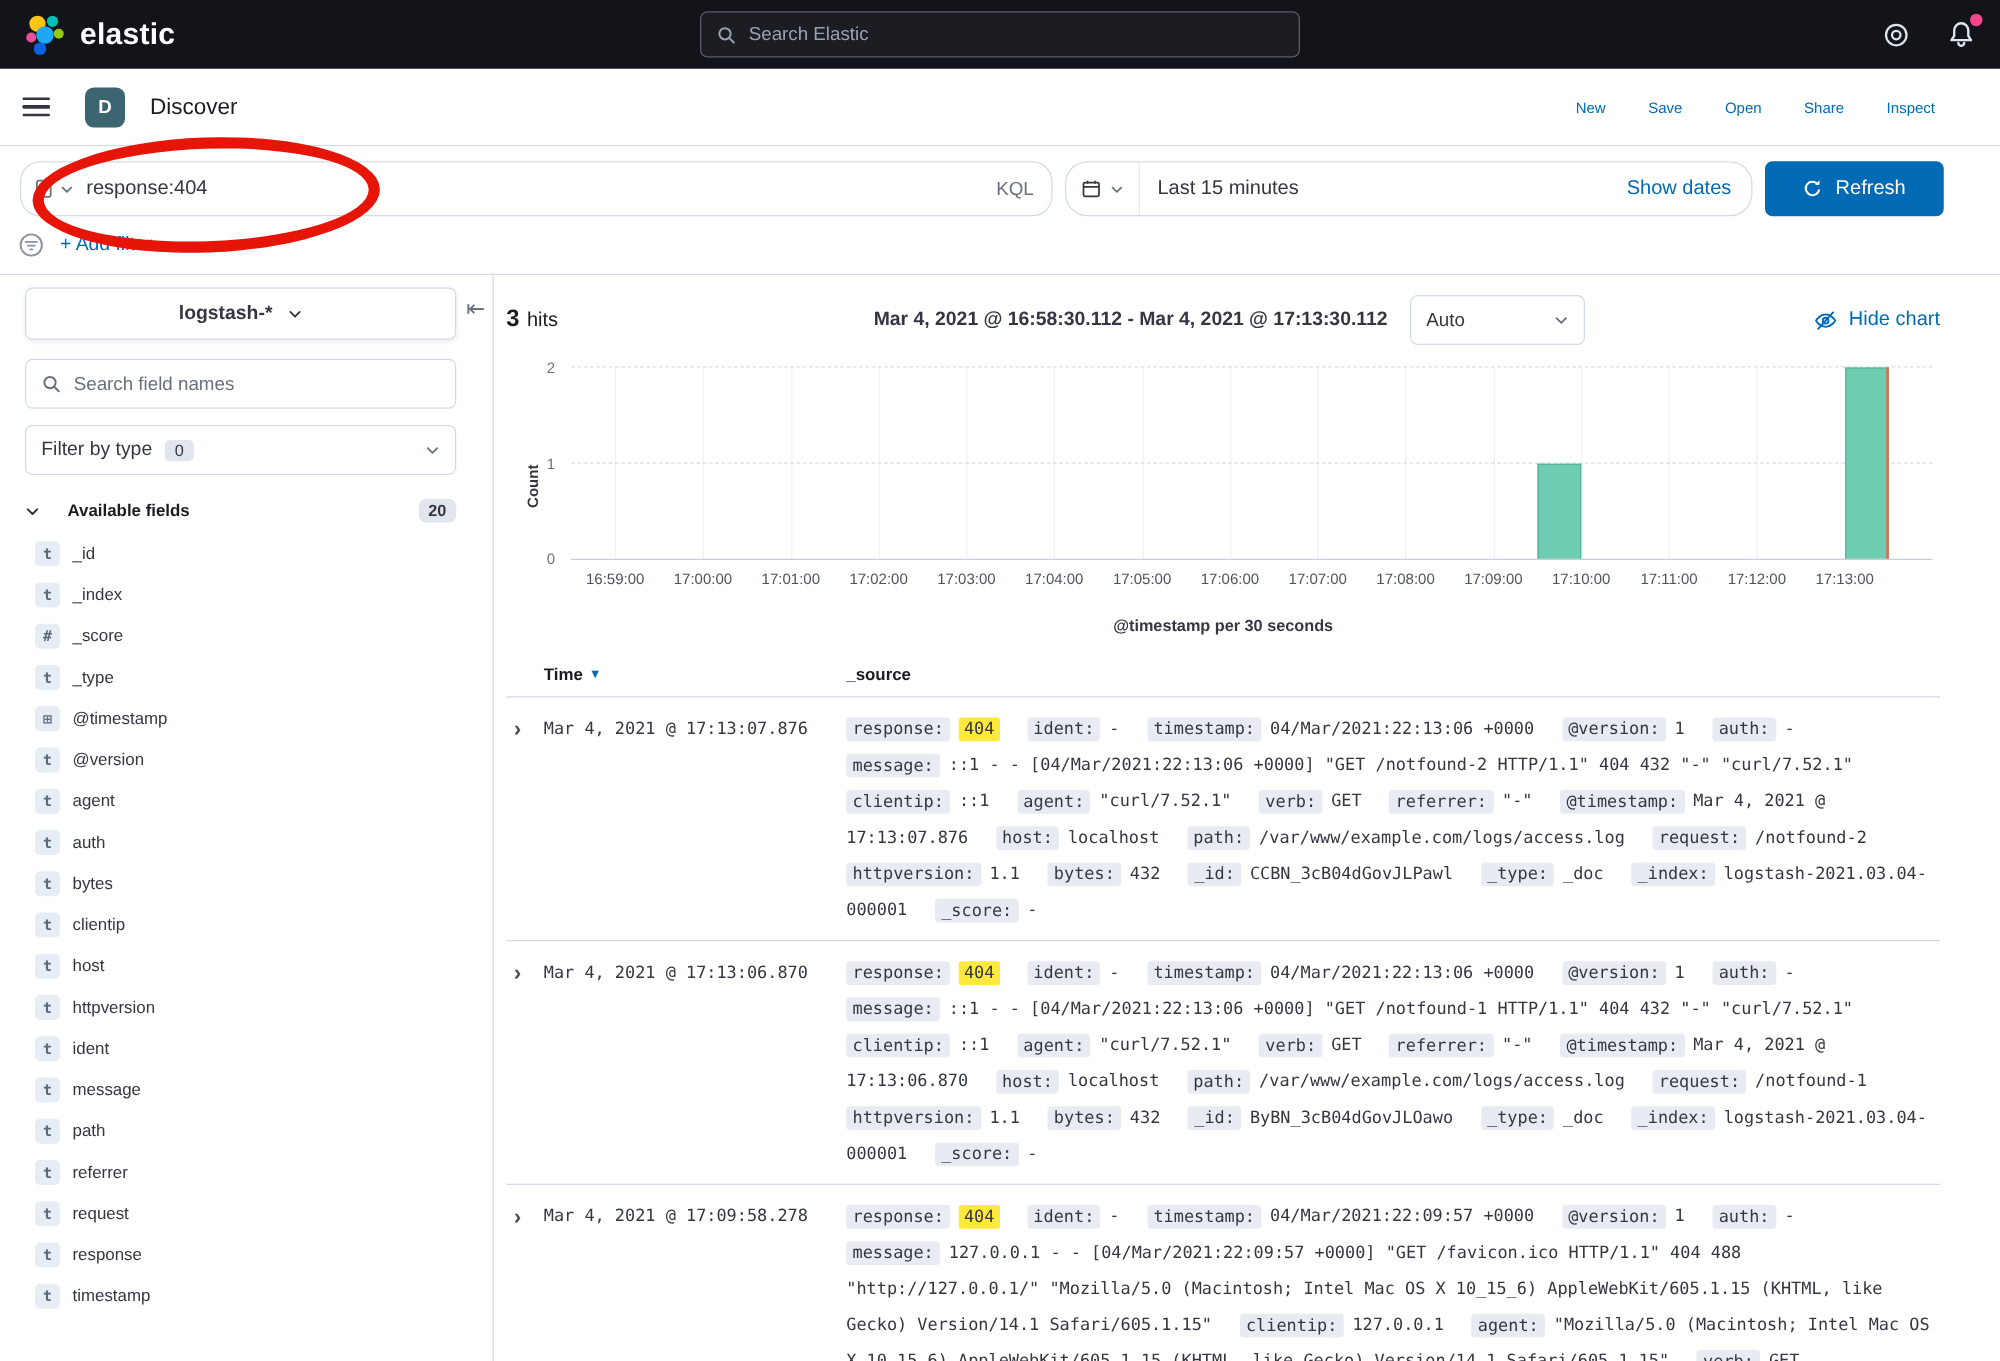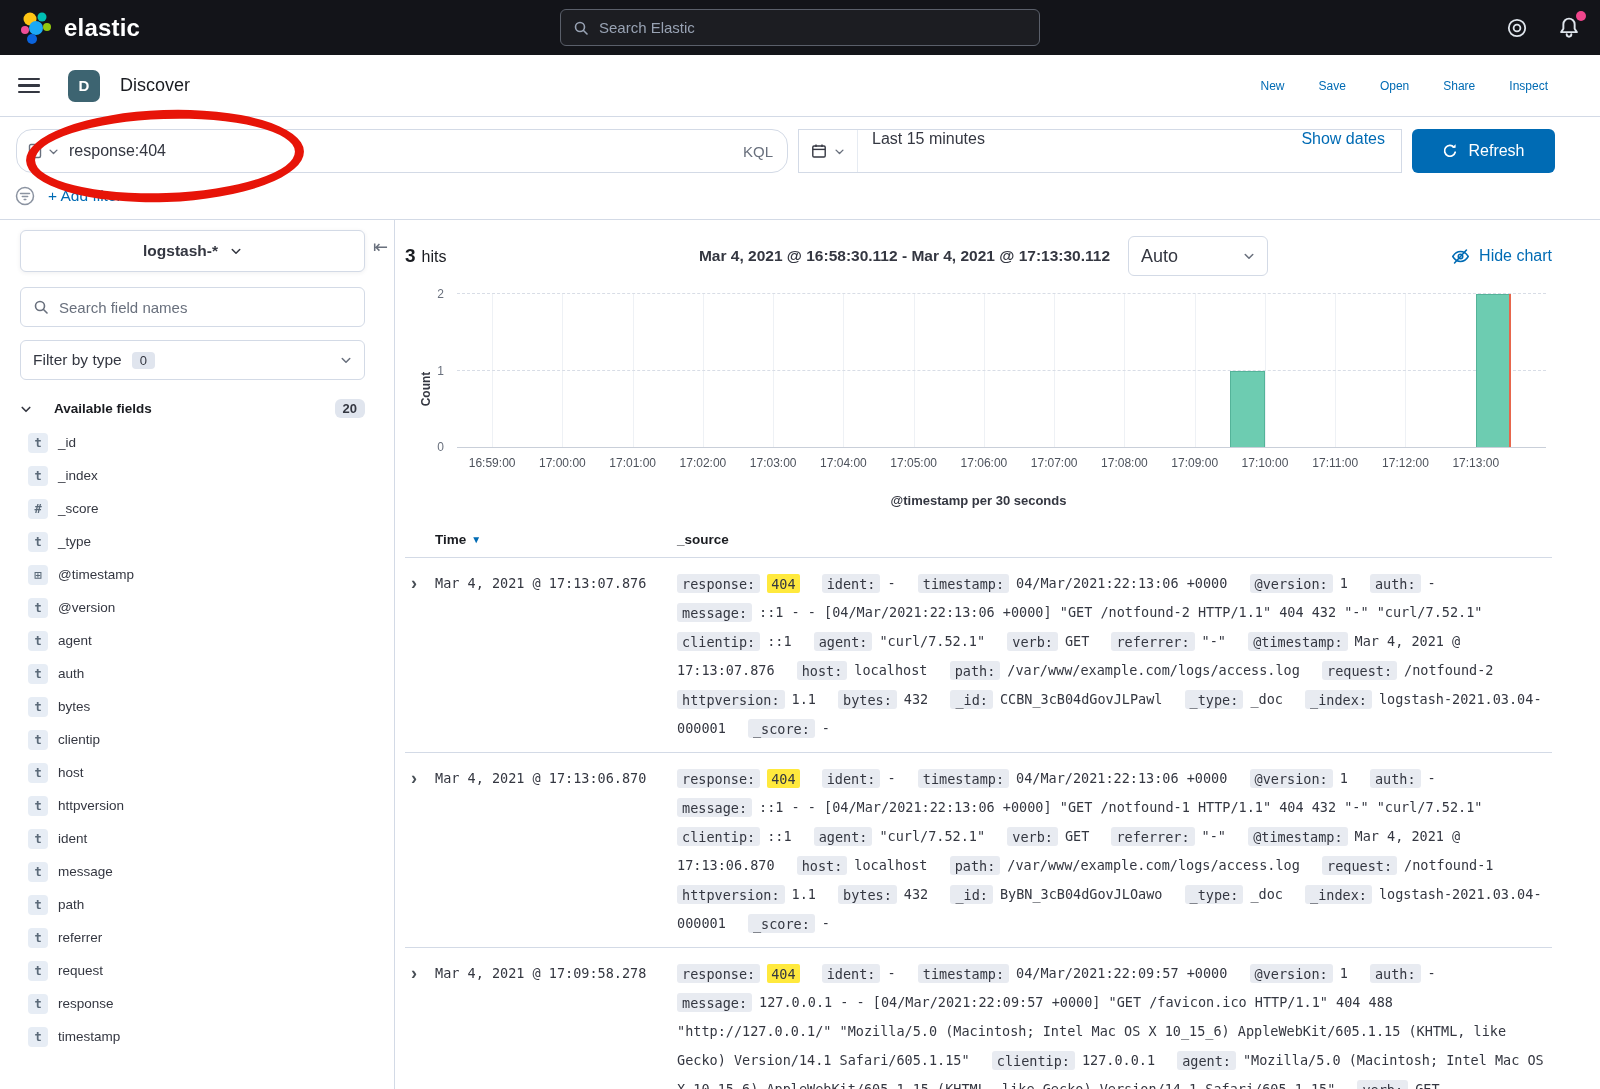--- a/index.html
+++ b/index.html
@@ -26,21 +26,21 @@
 .app-title{font-size:18px;font-weight:500;color:#1a1c21}
 .appnav{margin-left:auto;display:flex;gap:34px}
 .navlink{color:var(--accent,#006bb4);font-size:12px;cursor:pointer;white-space:nowrap}
 
 
 .querybar{display:flex;align-items:center;gap:10px;padding:12px 45px 10px 16px;background:#fff;flex:0 0 auto}
 .qinput{flex:1;height:44px;border:1px solid #d3dae6;border-radius:16px;display:flex;align-items:center;padding:0 14px 0 10px;gap:10px;background:#fff}
 .qicon{display:flex;align-items:center;gap:5px;color:#69707d;cursor:pointer}
 .qtext{flex:1;font-size:16px;color:#343741;border:0;outline:none;background:transparent;font-family:inherit}
 .kql{color:#69707d;font-size:15px;padding-left:10px;cursor:pointer}
-.datepicker{width:604px;height:44px;border:1px solid #d3dae6;border-radius:0;display:flex;align-items:flex-start;background:#fff;flex:0 0 auto}
+.datepicker{width:550px;height:44px;border:1px solid #d3dae6;border-radius:18px;display:flex;align-items:center;background:#fff;flex:0 0 auto}
 .dp-cal{display:flex;align-items:center;gap:7px;padding:0 12px;height:100%;color:#343741;cursor:pointer;border-right:1px solid #e6ebf2}
 .dp-range{font-size:16px;color:#343741;padding:0 14px;cursor:pointer}
 .dp-show{margin-left:auto;padding-right:16px;color:var(--accent,#006bb4);font-size:16px;cursor:pointer;white-space:nowrap}
 .refresh{height:44px;min-width:143px;border:0;border-radius:6px;background:var(--refresh-button,#006bb4);color:#fff;font-size:16px;display:flex;align-items:center;justify-content:center;gap:10px;font-family:inherit;cursor:pointer}
 
 
 .filterbar{display:flex;align-items:center;gap:12px;padding:2px 16px 12px 14px;border-bottom:1px solid #d3dae6;background:#fff;flex:0 0 auto}
 .addfilter{color:var(--accent,#006bb4);font-size:15.5px;cursor:pointer}
 
 
@@ -63,21 +63,21 @@
 .fname{font-size:13.5px;color:#343741}
 
 
 .main{flex:1;padding:16px 48px 0 10px;overflow:hidden;min-width:0}
 .hitsbar{display:flex;align-items:center;margin:0 0 12px}
 .hits-left{width:170px;display:flex;align-items:baseline}
 .hits-num{font-size:19px;font-weight:700;color:#1a1c21}
 .hits-word{font-size:16px;margin-left:6px;color:#1a1c21}
 .mid{flex:1;display:flex;align-items:center;justify-content:center;gap:18px;min-width:0}
 .range-label{font-size:15.5px;font-weight:600;color:#343741;white-space:nowrap}
-.interval{width:140px;height:40px;border:1px solid #d3dae6;border-radius:6px;display:flex;align-items:center;padding:0 12px;font-size:18px;gap:8px;cursor:pointer;flex:0 0 auto}
+.interval{width:140px;height:40px;border:1px solid #d3dae6;border-radius:6px;display:flex;align-items:center;padding:0 12px;font-size:15px;gap:8px;cursor:pointer;flex:0 0 auto}
 .interval .tf-chev{margin-left:auto}
 .hidechart{display:flex;align-items:center;gap:9px;color:var(--accent,#006bb4);font-size:16px;width:160px;justify-content:flex-end;cursor:pointer;flex:0 0 auto}
 
 
 .chart{position:relative;height:224px;margin-bottom:10px}
 .plot{position:absolute;left:52px;right:6px;top:6px;bottom:64px;border-bottom:1px solid #c9cfd9}
 .vgrid{position:absolute;top:0;bottom:0;width:1px;background:#eef1f5}
 .hgrid{position:absolute;left:0;right:0;height:0;border-top:1px dashed #d8dde6}
 .ytick{position:absolute;left:-13px;transform:translate(-100%,50%);font-size:12px;color:#69707d}
 .bar{position:absolute;bottom:0;background:var(--bar-fill,#6dccb1);border:1px solid var(--bar-border,#54b399);border-bottom:0}

